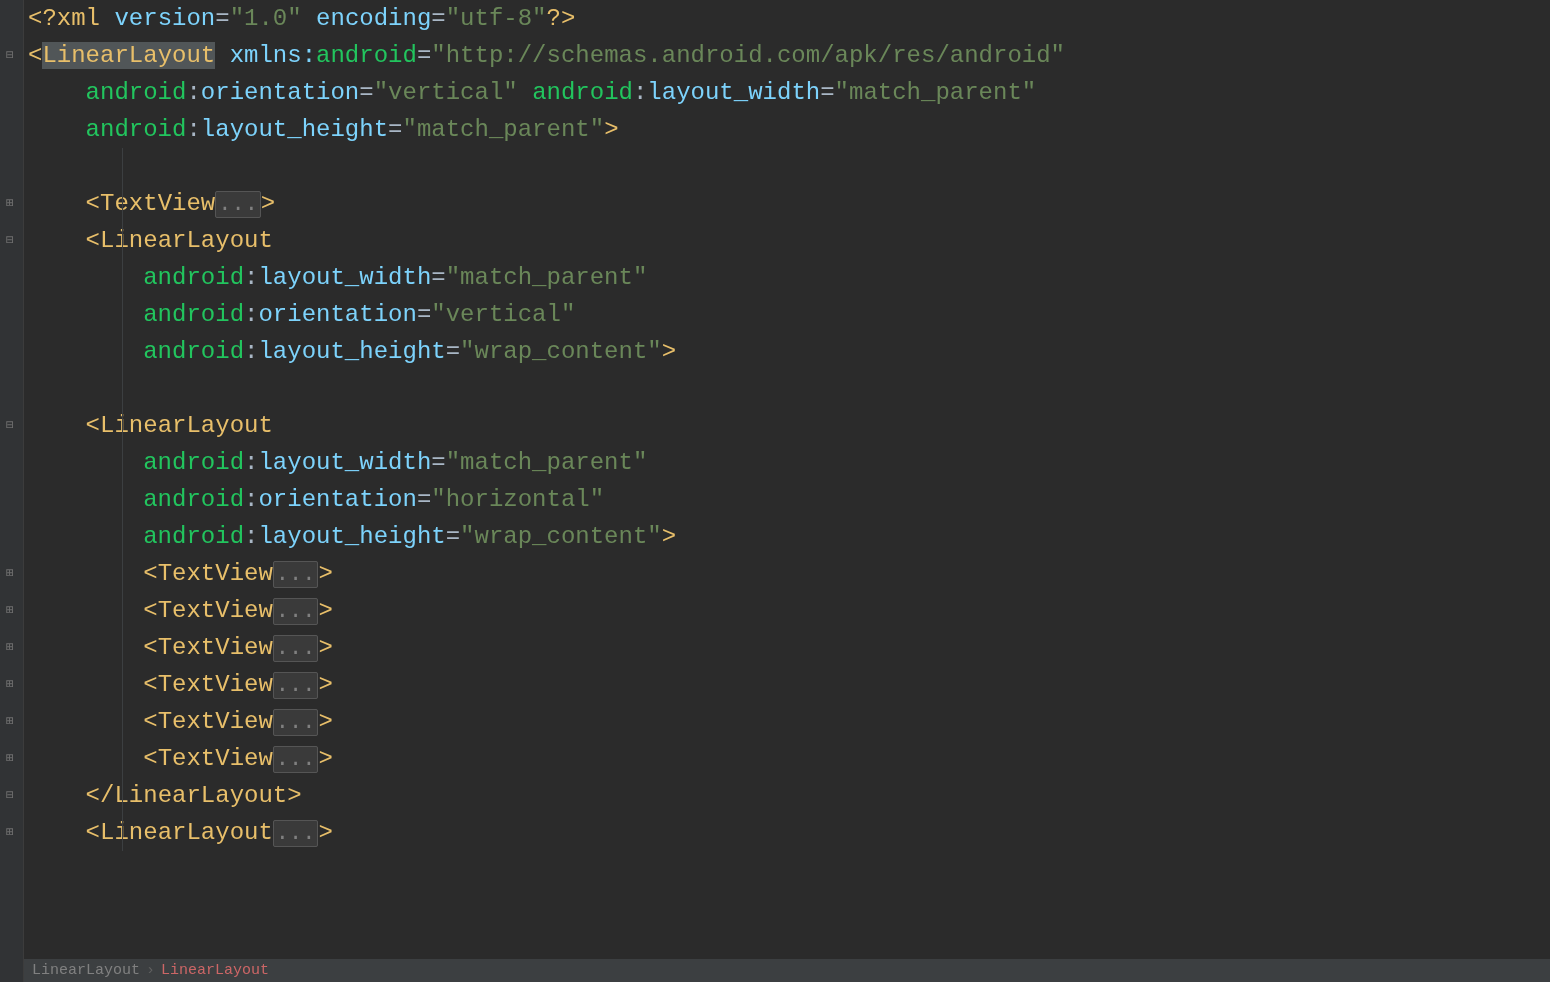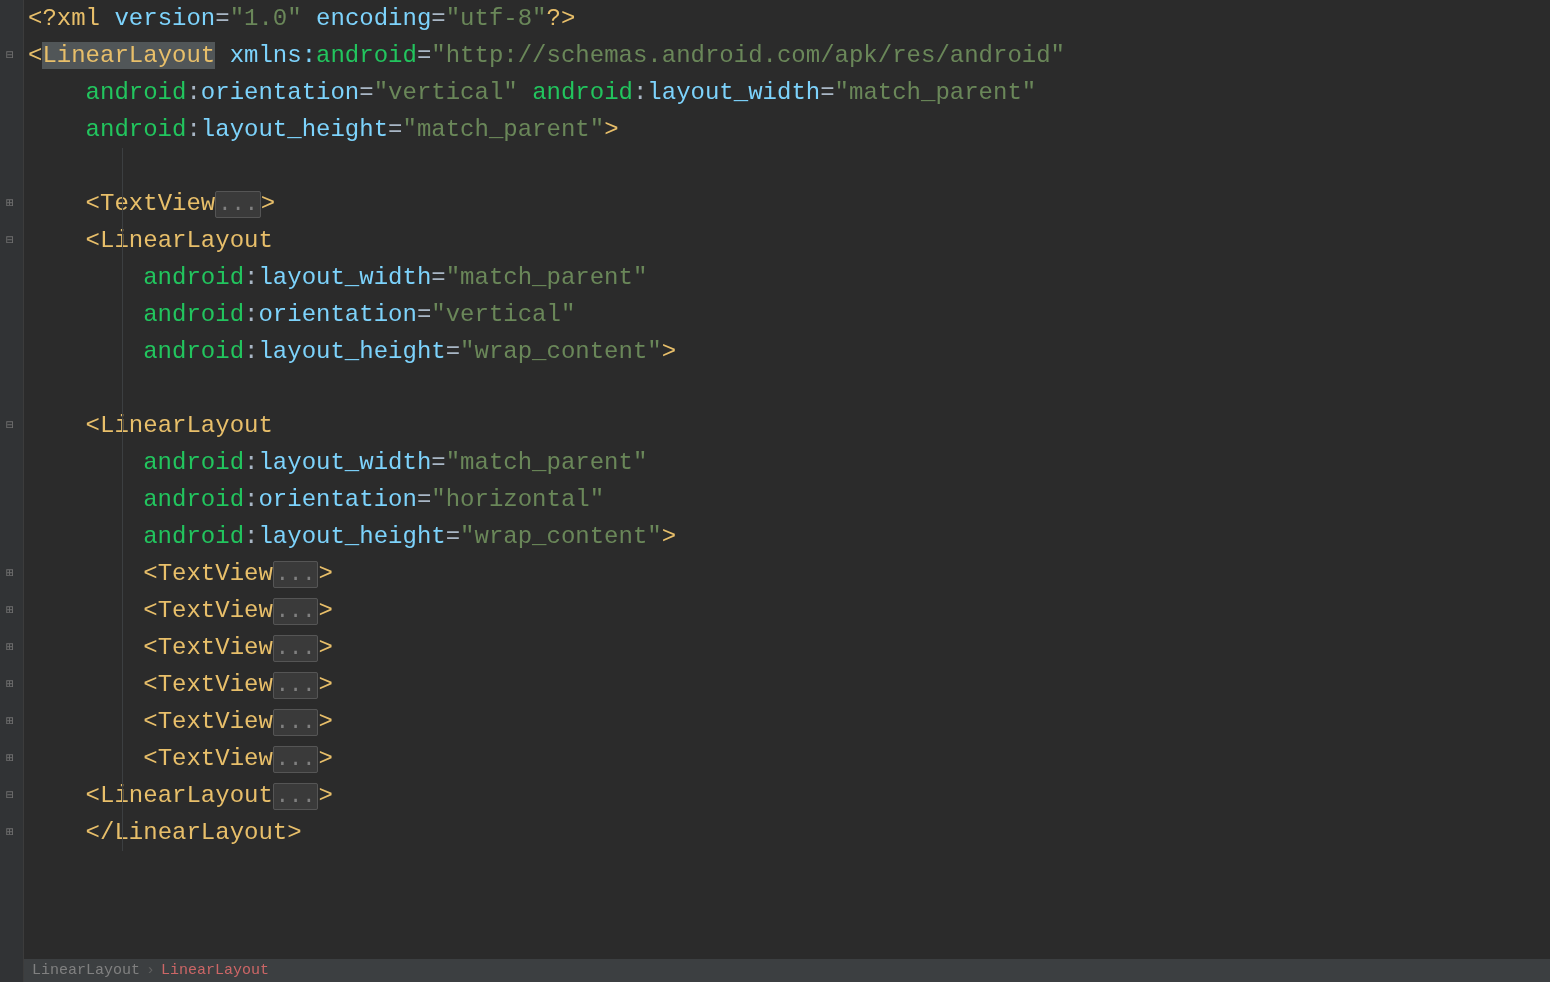--- a/index.html
+++ b/index.html
@@ -145,23 +145,23 @@
 <div class="line"><span class="indent-guide ig1"></span><span>        </span><span class="c-tag">&lt;</span><span class="c-tag">TextView</span><span class="c-folded-bg">...</span><span class="c-tag">&gt;</span></div>
 
 <div class="line"><span class="indent-guide ig1"></span><span>        </span><span class="c-tag">&lt;</span><span class="c-tag">TextView</span><span class="c-folded-bg">...</span><span class="c-tag">&gt;</span></div>
 
 <div class="line"><span class="indent-guide ig1"></span><span>        </span><span class="c-tag">&lt;</span><span class="c-tag">TextView</span><span class="c-folded-bg">...</span><span class="c-tag">&gt;</span></div>
 
 <div class="line"><span class="indent-guide ig1"></span><span>        </span><span class="c-tag">&lt;</span><span class="c-tag">TextView</span><span class="c-folded-bg">...</span><span class="c-tag">&gt;</span></div>
 
 <div class="line"><span class="indent-guide ig1"></span><span>        </span><span class="c-tag">&lt;</span><span class="c-tag">TextView</span><span class="c-folded-bg">...</span><span class="c-tag">&gt;</span></div>
 
+<div class="line"><span class="indent-guide ig1"></span><span>    </span><span class="c-tag">&lt;/</span><span class="c-tag">LinearLayout</span><span class="c-tag">&gt;</span></div>
+
 <div class="line"><span class="indent-guide ig1"></span><span>    </span><span class="c-tag">&lt;</span><span class="c-tag">LinearLayout</span><span class="c-folded-bg">...</span><span class="c-tag">&gt;</span></div>
-
-<div class="line"><span class="indent-guide ig1"></span><span>    </span><span class="c-tag">&lt;/</span><span class="c-tag">LinearLayout</span><span class="c-tag">&gt;</span></div>
 
 </div>
 
 <div class="breadcrumbs">
   <span>LinearLayout</span>
   <span class="crumb-sep">›</span>
   <span class="crumb-warn">LinearLayout</span>
 </div>
 
 </body></html>

